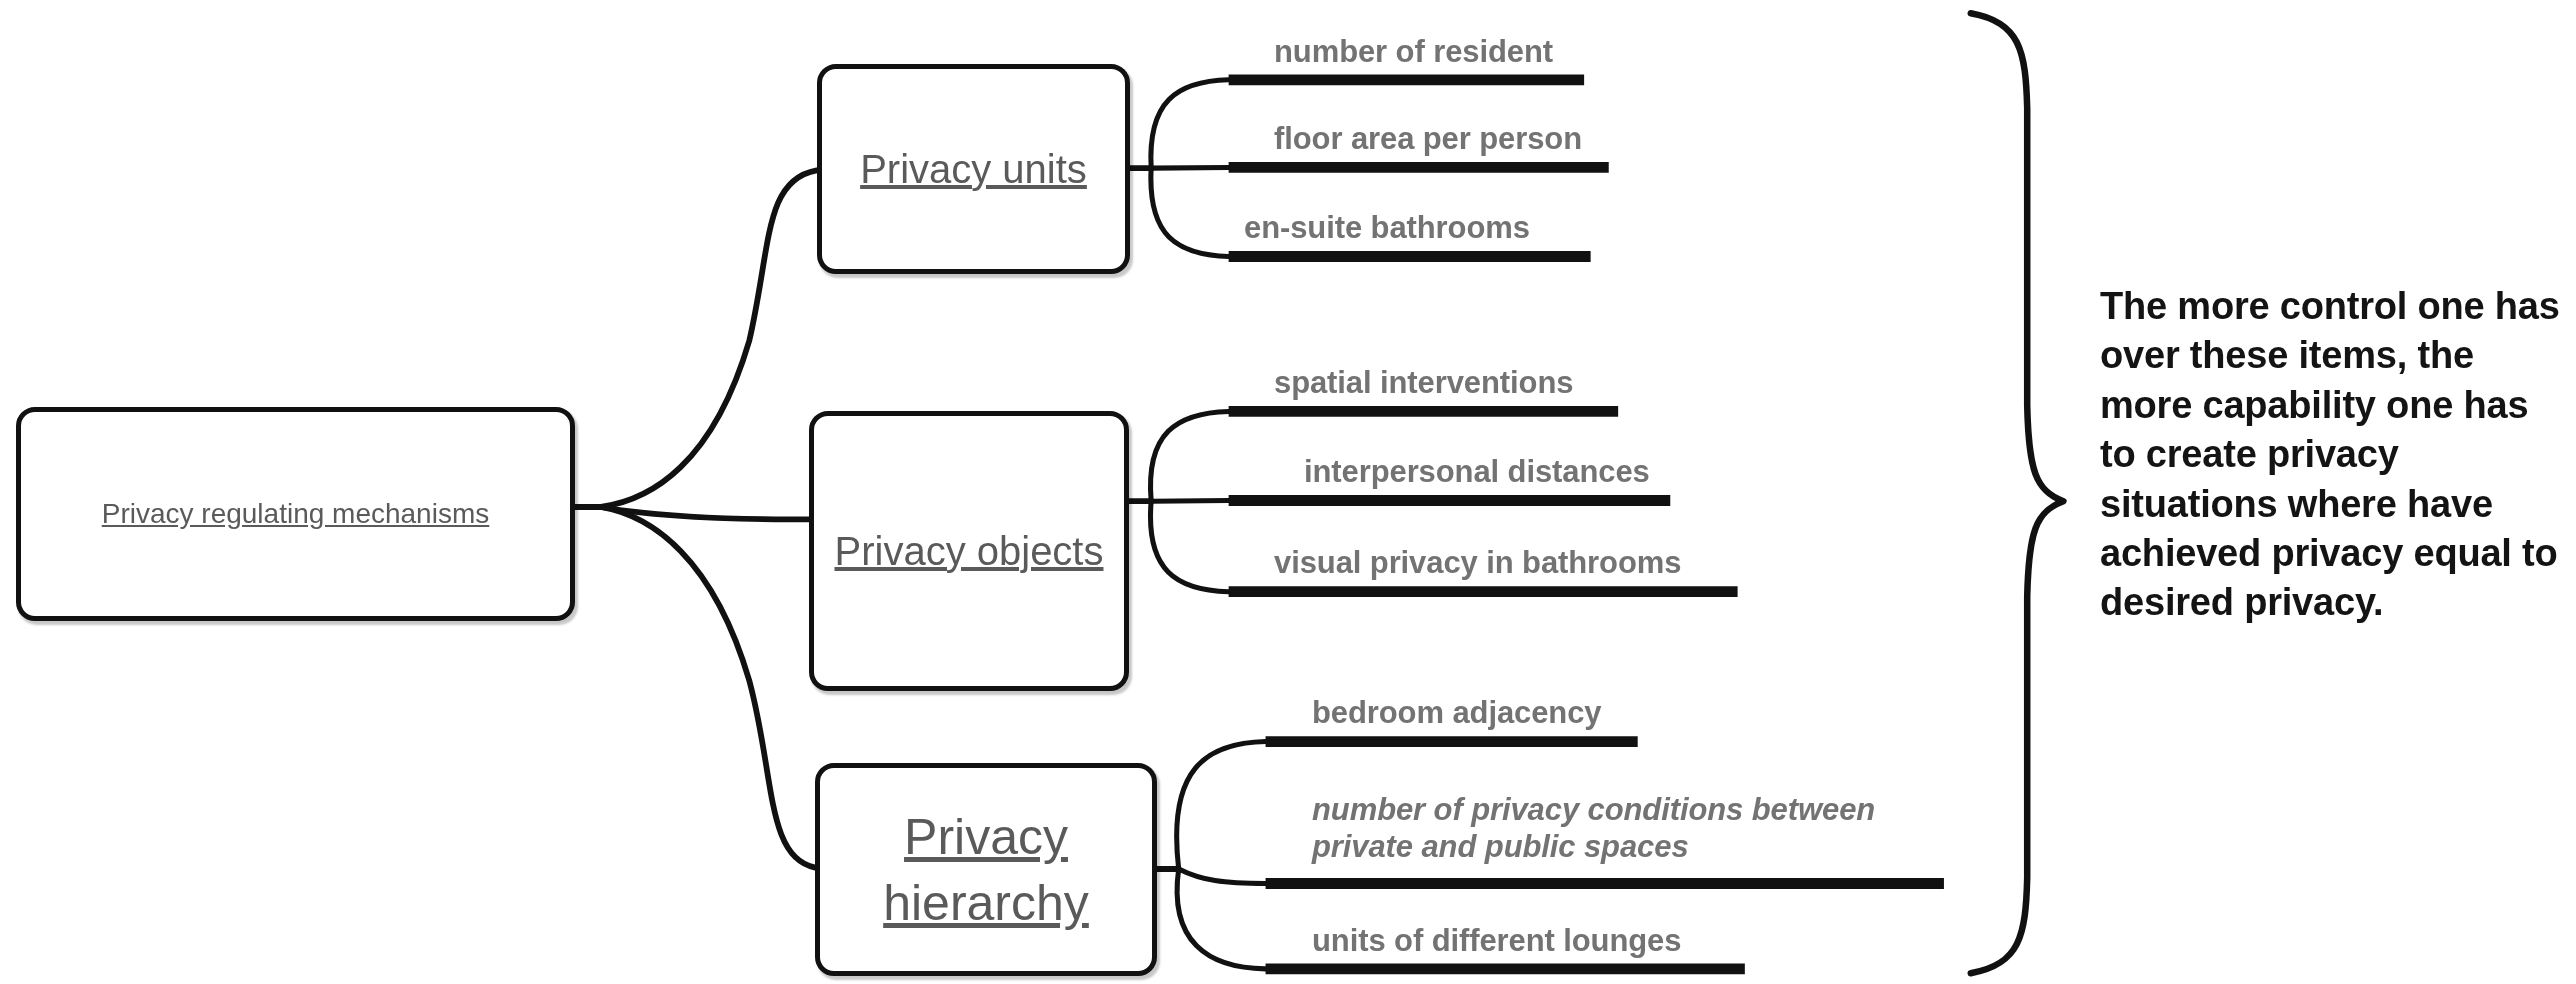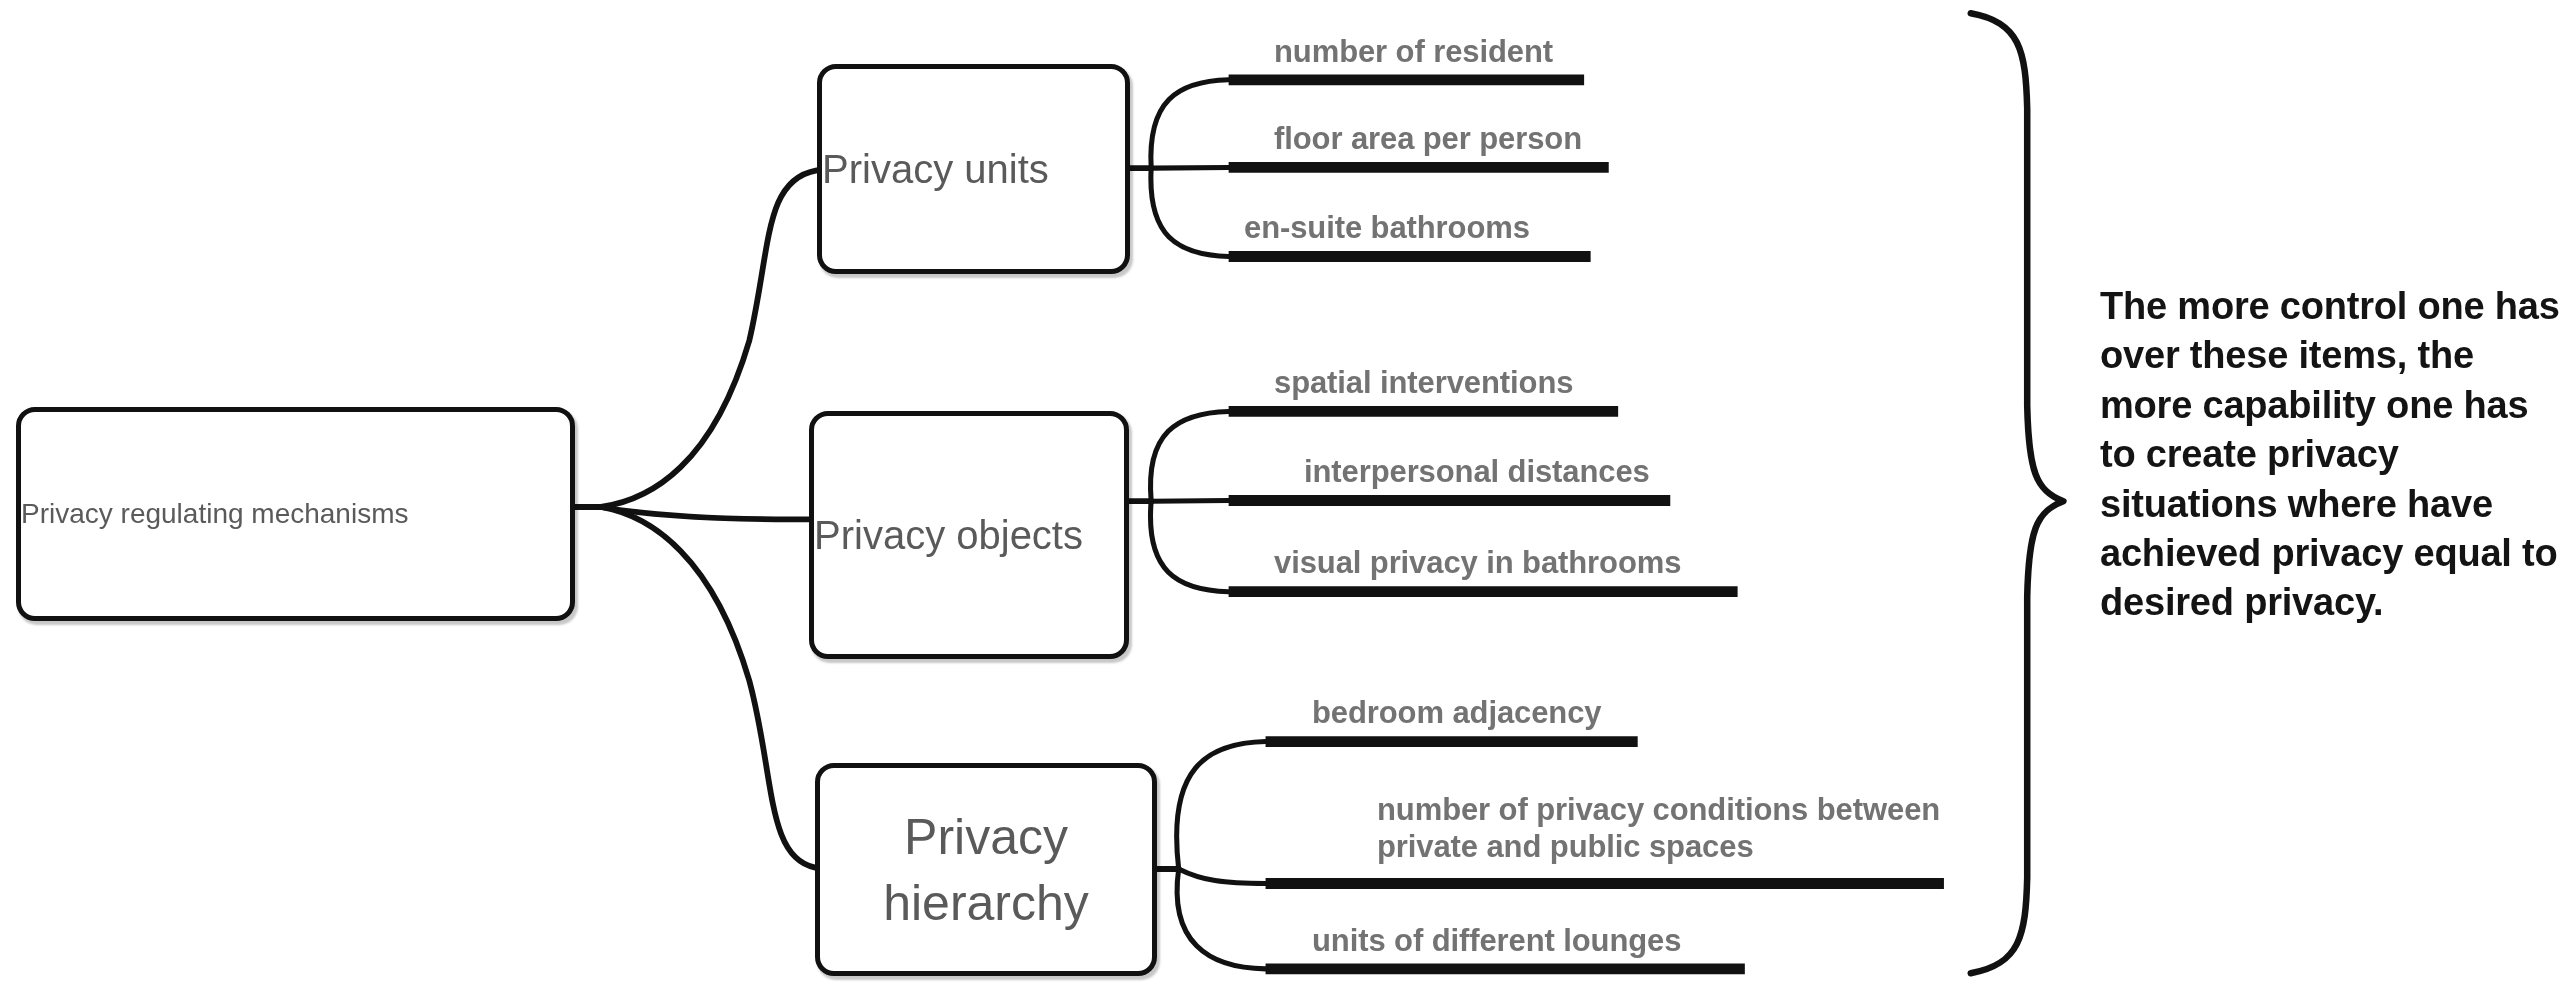--- a/index.html
+++ b/index.html
@@ -24,35 +24,37 @@
     height: 985px;
   }
   .node-box {
     position: absolute;
     box-sizing: border-box;
     background: #ffffff;
     border: 5px solid #111111;
     border-radius: 19px;
     display: flex;
     align-items: center;
+    justify-content: center;
     text-align: center;
     color: #5a5a5a;
     line-height: 1.32;
     box-shadow: 2.9px 3.6px 2.2px rgba(0,0,0,0.22);
     z-index: 3;
+    text-decoration: underline;
   }
   .node-root {
     left: 16px;
     top: 407px;
     width: 559px;
     height: 214px;
     font-size: 28px;
   }
   .node-b1 { left: 817px; top: 64px;   width: 313px; height: 210px; font-size: 40px; }
-  .node-b2 { left: 809px; top: 411px;  width: 320px; height: 248px; font-size: 40px; }
+  .node-b2 { left: 809px; top: 411px;  width: 320px; height: 280px; font-size: 40px; }
   .node-b3 { left: 815px; top: 763px; width: 342px; height: 213px; font-size: 50px; }
 
   .leaf-label {
     position: absolute;
     color: #737373;
     font-size: 31px;
     font-weight: 700;
     line-height: 1.20;
     white-space: pre-line;
     letter-spacing: -0.1px;
@@ -139,20 +141,20 @@
 
   <div class="leaf-label" style="left:1274px; top:33px;">number of resident</div>
   <div class="leaf-label" style="left:1274px; top:120px;">floor area per person</div>
   <div class="leaf-label" style="left:1244px; top:209px;">en-suite bathrooms</div>
 
   <div class="leaf-label" style="left:1274px; top:364px;">spatial interventions</div>
   <div class="leaf-label" style="left:1274px; top:453px;margin-left:30px;">interpersonal distances</div>
   <div class="leaf-label" style="left:1274px; top:544px;">visual privacy in bathrooms</div>
 
   <div class="leaf-label" style="left:1312px; top:694px;">bedroom adjacency</div>
-  <div class="leaf-label" style="left:1377px; top:791px;">number of privacy conditions between
+  <div class="leaf-label" style="left:1312px; top:791px;font-style:italic;">number of privacy conditions between
 private and public spaces</div>
   <div class="leaf-label" style="left:1312px; top:922px;">units of different lounges</div>
 
   <div class="summary">The more control one has over these items, the more capability one has to create privacy situations where have achieved privacy equal to desired privacy.</div>
 
 </div>
 
 
 </body></html>

